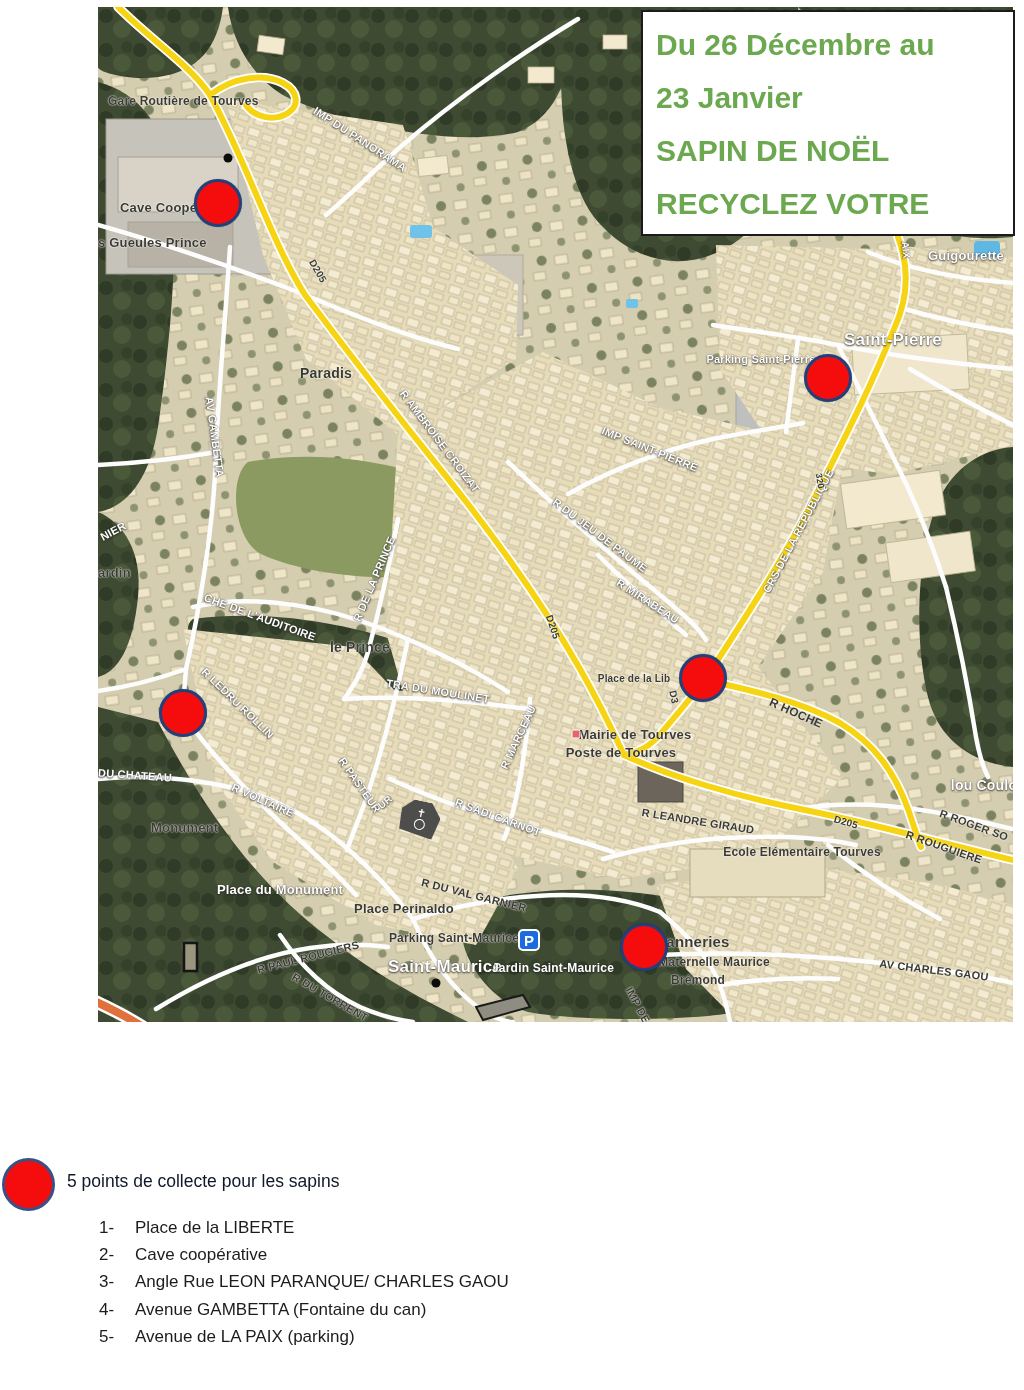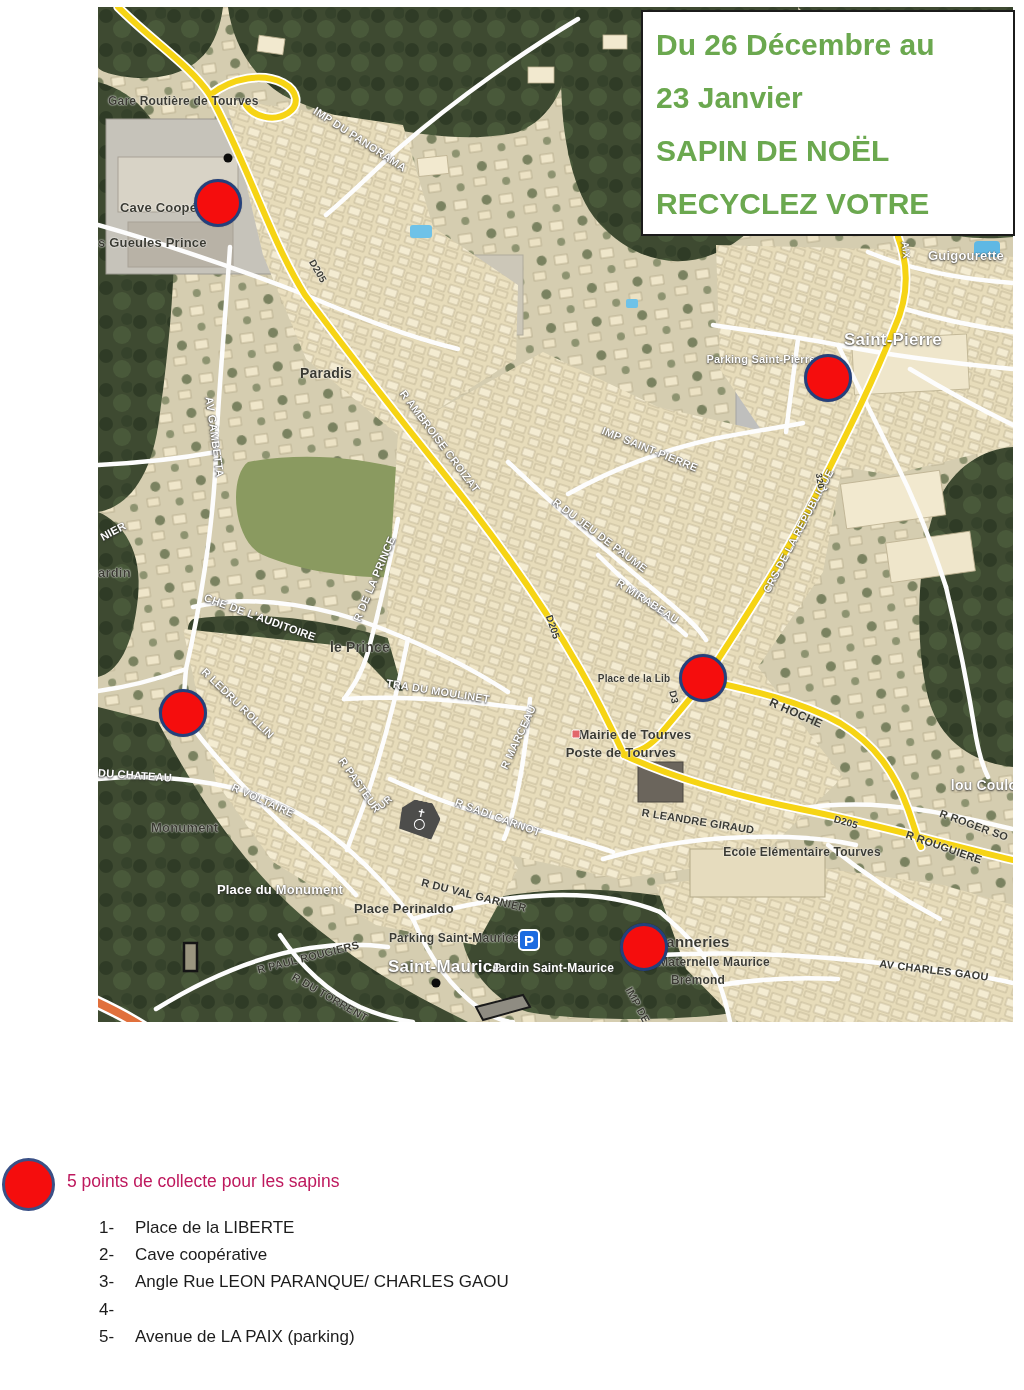--- a/index.html
+++ b/index.html
@@ -34,21 +34,21 @@
 
   
   #title-box{position:absolute;left:641px;top:10px;width:374px;height:226px;
        background:#ffffff;border:2px solid #1b1b1b;box-sizing:border-box;
        padding:6px 0 0 13px;z-index:6;}
   #title-box .line{font-size:30px;font-weight:bold;color:#6BA84F;line-height:53px;white-space:nowrap;}
 
   
   .legend-circle{position:absolute;left:2px;top:1158px;width:53px;height:53px;border-radius:50%;
        background:#f50d0d;border:3px solid #3a5086;box-sizing:border-box;z-index:3;}
-  #legend-title{position:absolute;left:67px;top:1171px;font-size:17.5px;color:#be185d;}
+  #legend-title{position:absolute;left:67px;top:1171px;font-size:17.5px;color:#0f172a;}
   #legend-list{position:absolute;left:99px;top:1214px;}
   .legend-item{display:flex;height:27.4px;font-size:17px;color:#1c1c1c;align-items:center;}
   .legend-item .num{width:36px;}
 </style>
 </head>
 <body>
 
 <div class="page">
 
   <div id="map">
@@ -277,20 +277,21 @@
       <div class="legend-item">
         <span class="num">2-</span>
         <span>Cave coopérative</span>
       </div>
       <div class="legend-item">
         <span class="num">3-</span>
         <span>Angle Rue LEON PARANQUE/ CHARLES GAOU</span>
       </div>
       <div class="legend-item">
         <span class="num">4-</span>
+        <span>Avenue GAMBETTA (Fontaine du can)</span>
       </div>
       <div class="legend-item">
         <span class="num">5-</span>
         <span>Avenue de LA PAIX (parking)</span>
       </div>
     </div>
 
 </div>
 
 </body></html>

